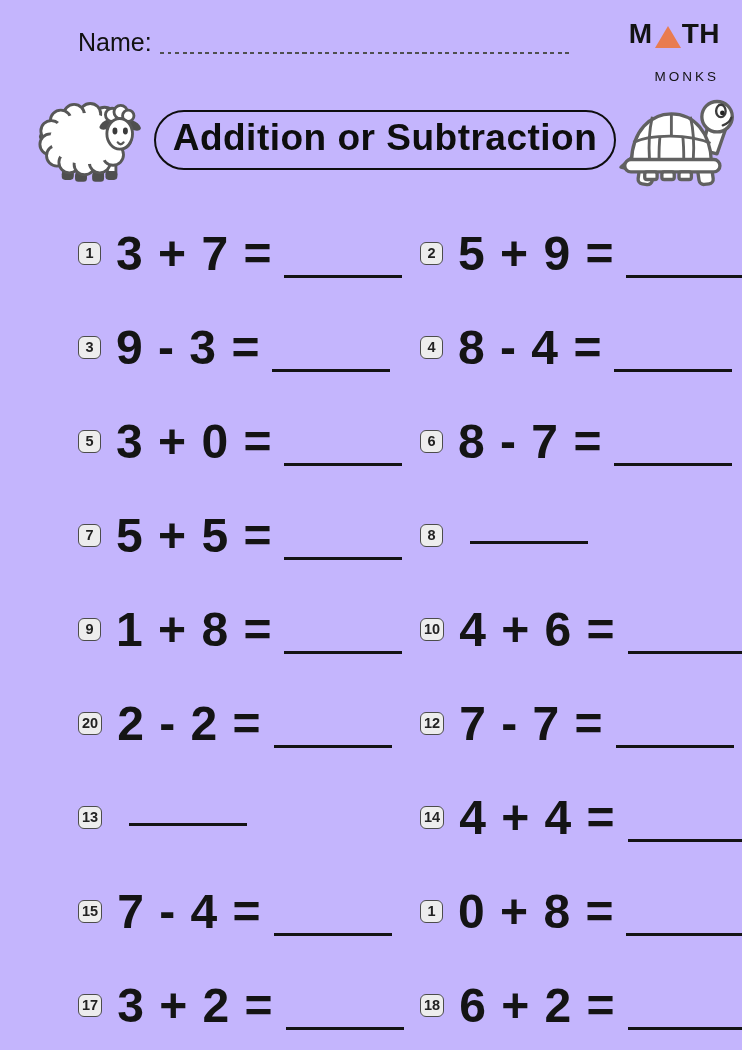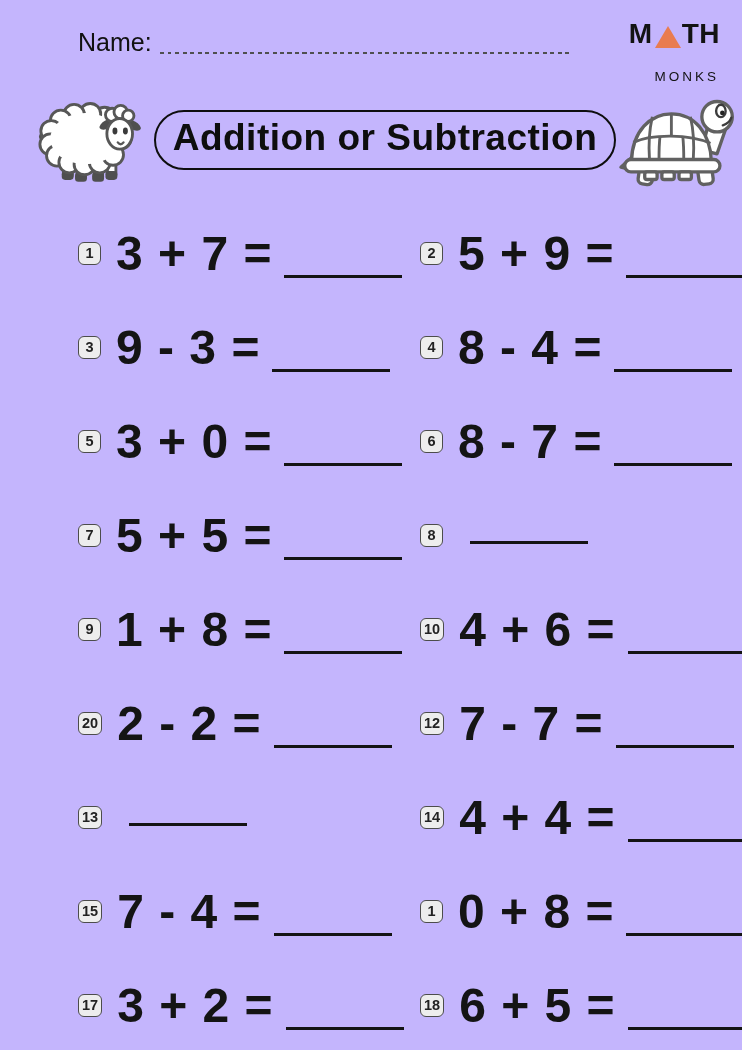--- a/index.html
+++ b/index.html
@@ -229,18 +229,18 @@
       <span class="expr">0 + 8 =</span>
       <span class="blank"></span>
     </div>
     <div class="problem">
       <span class="badge">17</span>
       <span class="expr">3 + 2 =</span>
       <span class="blank"></span>
     </div>
     <div class="problem">
       <span class="badge">18</span>
-      <span class="expr">6 + 5 =</span>
+      <span class="expr">6 + 2 =</span>
       <span class="blank"></span>
     </div>
   </div>
 
 </div>
 
 </body></html>

